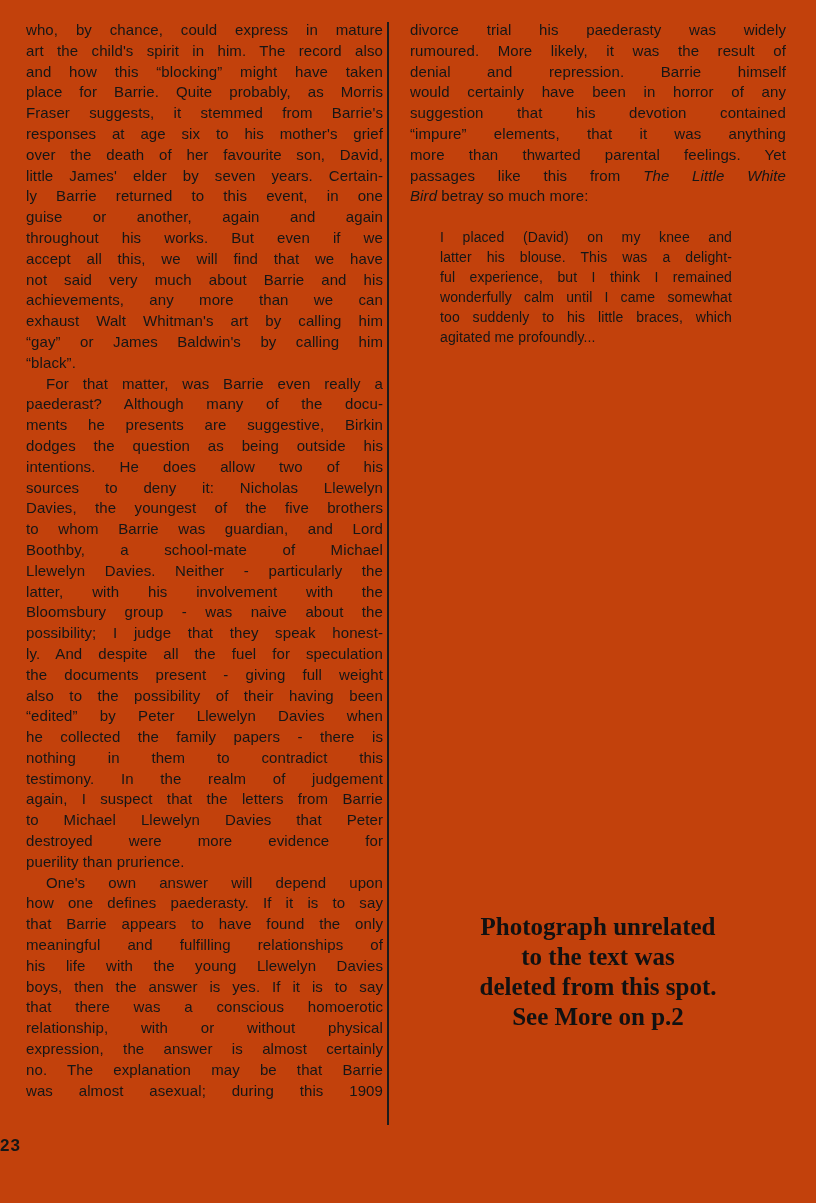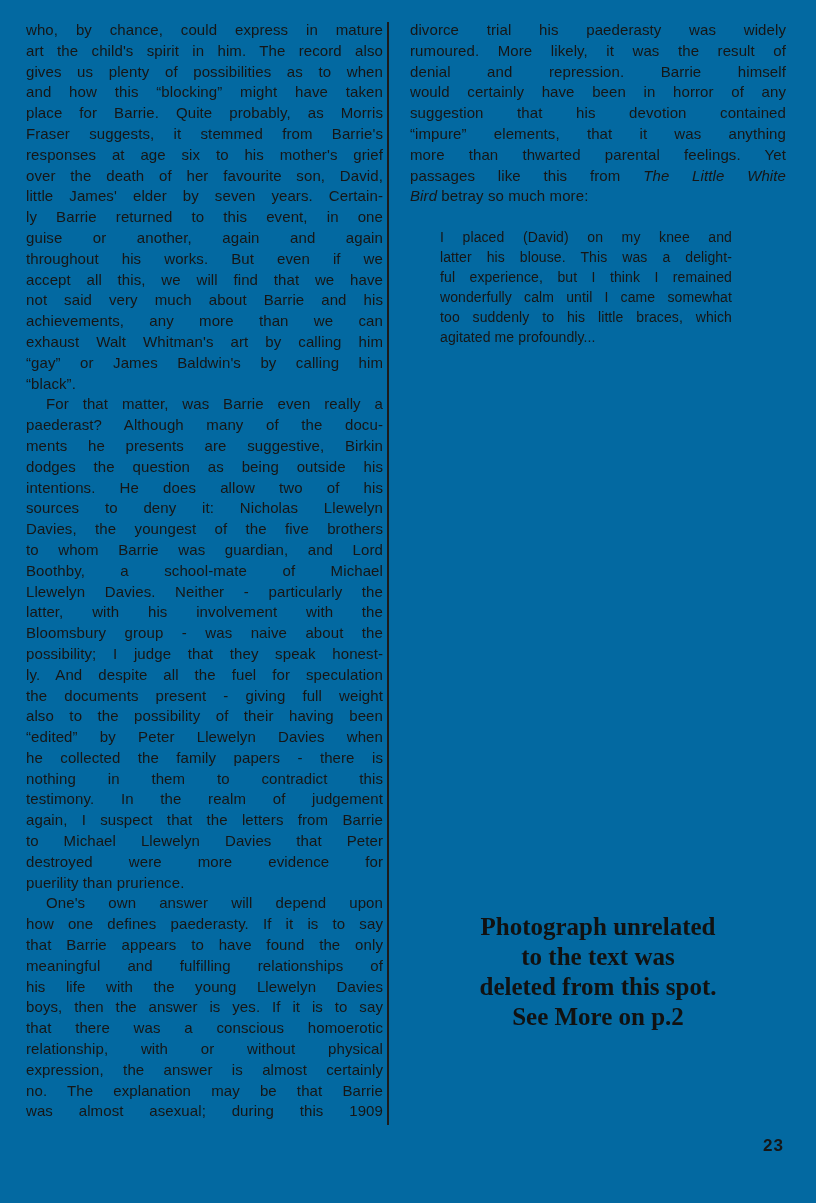--- a/index.html
+++ b/index.html
@@ -1,20 +1,20 @@
 <!DOCTYPE html>
 <html><head>
 <meta charset="utf-8">
 <style>
   html, body { margin: 0; padding: 0; background: #e8e8e8; }
   .page {
     position: relative;
     width: 816px;
     height: 1203px;
-    background: #0369a1;
+    background: #c2410c;
     color: #161616;
     font-family: "Liberation Sans", "DejaVu Sans", sans-serif;
     overflow: hidden;
   }
   .col {
     position: absolute;
     top: 20px;
     font-size: 15px;
     line-height: 20.8px;
     letter-spacing: 0.1px;
@@ -58,37 +58,36 @@
   .notice .line,
   .notice .line-end {
     text-align: right;
     text-align-last: center;
   }
   .page-number {
     position: absolute;
     left: 0;
     top: 1136px;
     width: 784px;
-    text-align: right;
+    text-align: left;
     font-size: 17px;
     font-weight: bold;
     letter-spacing: 1px;
     color: #161616;
   }
 </style>
 </head>
 <body>
 
 <div class="page">
 
   <div class="col col-left">
     <div>
         <div class="line">who, by chance, could express in mature</div>
         <div class="line">art the child's spirit in him. The record also</div>
-        <div class="line">gives us plenty of possibilities as to when</div>
         <div class="line">and how this “blocking” might have taken</div>
         <div class="line">place for Barrie. Quite probably, as Morris</div>
         <div class="line">Fraser suggests, it stemmed from Barrie's</div>
         <div class="line">responses at age six to his mother's grief</div>
         <div class="line">over the death of her favourite son, David,</div>
         <div class="line">little James' elder by seven years. Certain-</div>
         <div class="line">ly Barrie returned to this event, in one</div>
         <div class="line">guise or another, again and again</div>
         <div class="line">throughout his works. But even if we</div>
         <div class="line">accept all this, we will find that we have</div>

